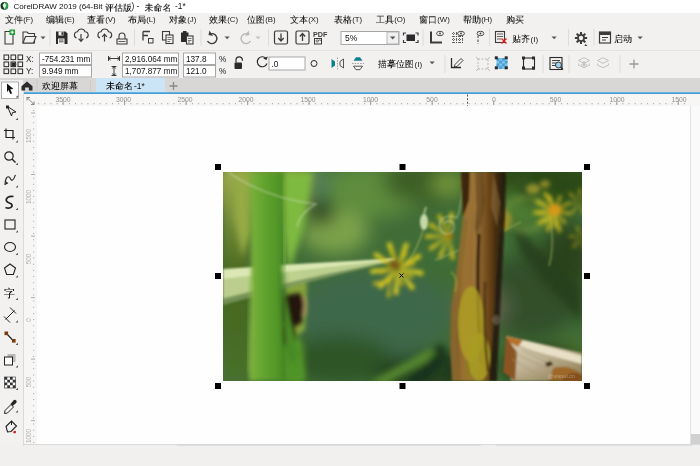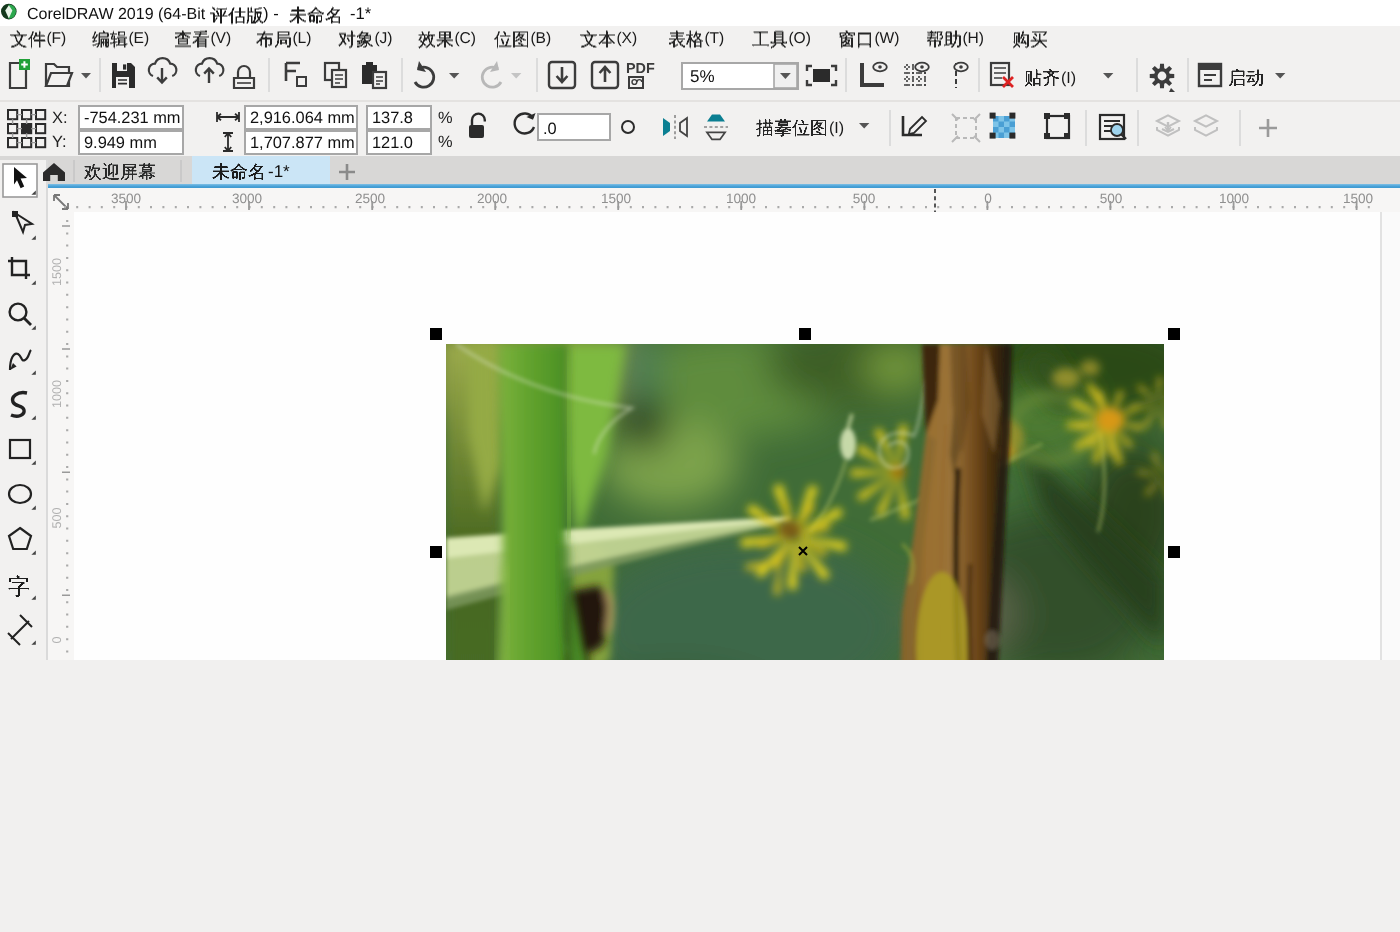--- a/index.html
+++ b/index.html
@@ -1,14 +1,14 @@
 <!DOCTYPE html>
 <html><head><meta charset="utf-8"><style>
 html,body{margin:0;padding:0;background:#f1f0ef;}
-#app{position:relative;width:700px;height:330px;overflow:hidden;font-family:"Liberation Sans",sans-serif;}
+#app{position:relative;width:700px;height:446px;overflow:hidden;font-family:"Liberation Sans",sans-serif;}
 </style></head>
 <body>
 <div id="app">
 <div style="position:absolute;left:0;top:0;width:700px;height:13px;background:#ffffff"></div>
     <div style="position:absolute;left:0;top:13px;width:700px;height:12px;background:#f2f1f0"></div>
     <div style="position:absolute;left:0;top:25px;width:700px;height:53px;background:#f2f1f0"></div>
     <div style="position:absolute;left:0;top:50px;width:700px;height:1px;background:#e4e2e0"></div>
     <div style="position:absolute;left:0;top:78px;width:700px;height:14px;background:#d8d7d6"></div>
     <div style="position:absolute;left:96px;top:78px;width:68.5px;height:14px;background:#cbe5f6"></div>
     <div style="position:absolute;left:17px;top:91.5px;width:683px;height:2.5px;background:linear-gradient(180deg,#7fc0e6 0%,#4aa2d8 55%,#3d98d0 100%)"></div>

